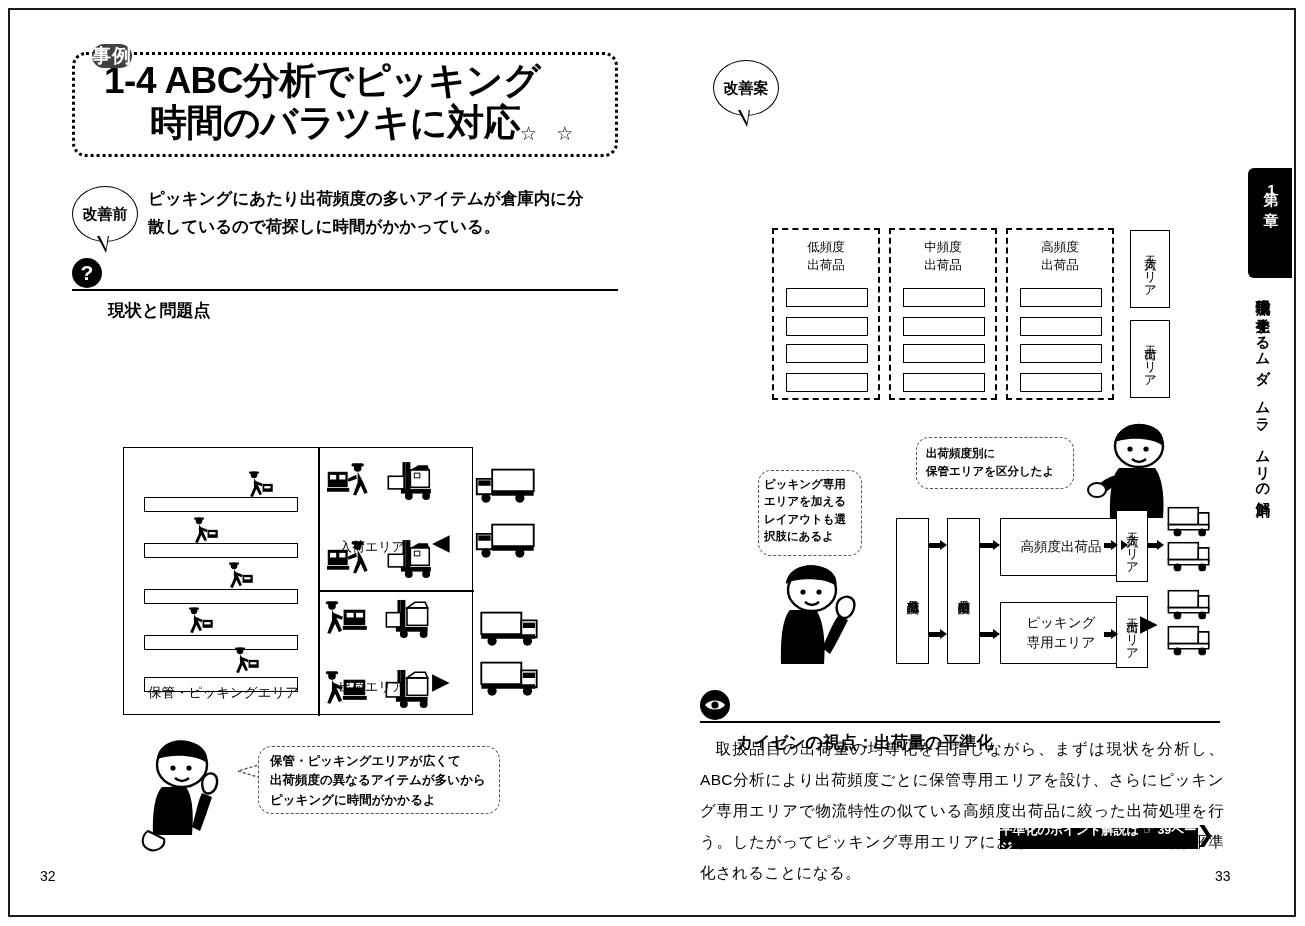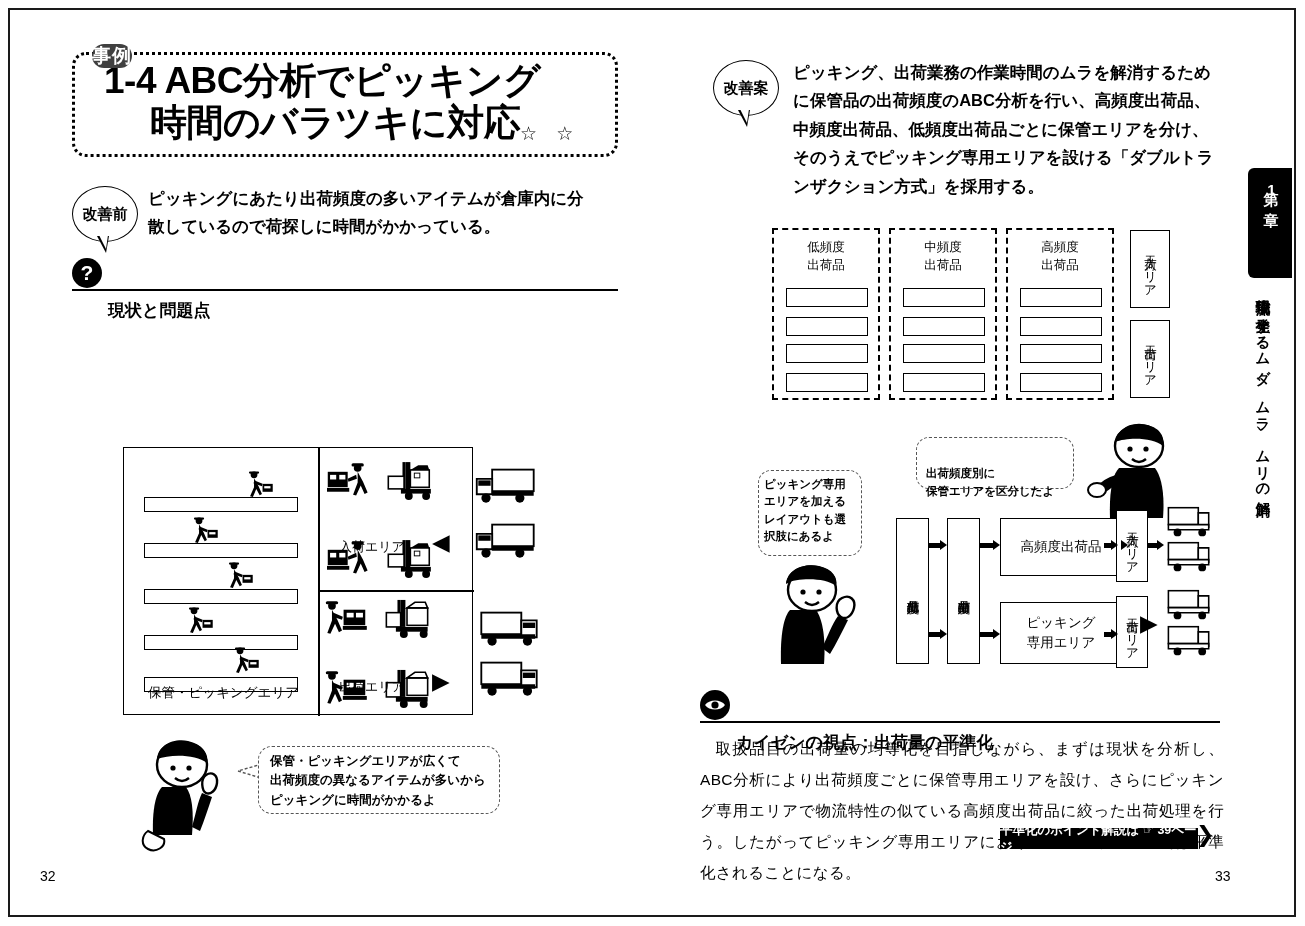--- a/index.html
+++ b/index.html
@@ -145,21 +145,21 @@
     position:absolute;width:40px;border:1.6px solid #000;background:#fff;box-sizing:border-box;
     display:flex;align-items:center;justify-content:center;
   }
   .sidearea span{writing-mode:vertical-rl;text-orientation:upright;font-size:12.5px;letter-spacing:0px;}
 
   
   #bubble2{
     position:absolute;left:916px;top:437px;width:158px;height:52px;border:1.5px dashed #555;
     border-radius:13px;background:#fff;box-sizing:border-box;
   }
-  #bubble2text{position:absolute;left:926px;top:444px;width:140px;font-size:11.5px;font-weight:bold;line-height:1.6;margin-top:20px;}
+  #bubble2text{position:absolute;left:926px;top:444px;width:140px;font-size:11.5px;font-weight:bold;line-height:1.6;}
   #person2{position:absolute;left:1085px;top:420px;width:92px;height:100px;}
 
   #bubble3{
     position:absolute;left:758px;top:470px;width:104px;height:86px;border:1.5px dashed #555;
     border-radius:13px;background:#fff;box-sizing:border-box;
   }
   #bubble3text{position:absolute;left:764px;top:476px;width:96px;font-size:11.5px;font-weight:bold;line-height:1.5;}
   #person3{position:absolute;left:770px;top:560px;width:95px;height:110px;}
 
   .fbox{position:absolute;border:1.8px solid #000;background:#fff;box-sizing:border-box;
@@ -414,21 +414,20 @@
       <div>ピッキングに時間がかかるよ</div>
     </div>
 
     <div id="pagenum-left">32</div>
   </div>
 
   <div class="pg" id="rightpage"></div>
 
   <div class="balloon-tag" id="afterTag">改善案</div>
   <div class="balloon-tail" id="afterTail"></div>
-  <div id="afterText">ピッキング、出荷業務の作業時間のムラを解消するために保管品の出荷頻度のABC分析を行い、高頻度出荷品、中頻度出荷品、低頻度出荷品ごとに保管エリアを分け、そのうえでピッキング専用エリアを設ける「ダブルトランザクション方式」を採用する。</div>
 
   <div id="chaptab">
     <span>第1章</span>
   </div>
   <div id="chapname">物流現場で発生するムダ、ムラ、ムリの解消</div>
 
   <div id="fig2">
     <div class="zone" style="left:0;">
       <div class="zone-title">
         <div>低頻度</div>

